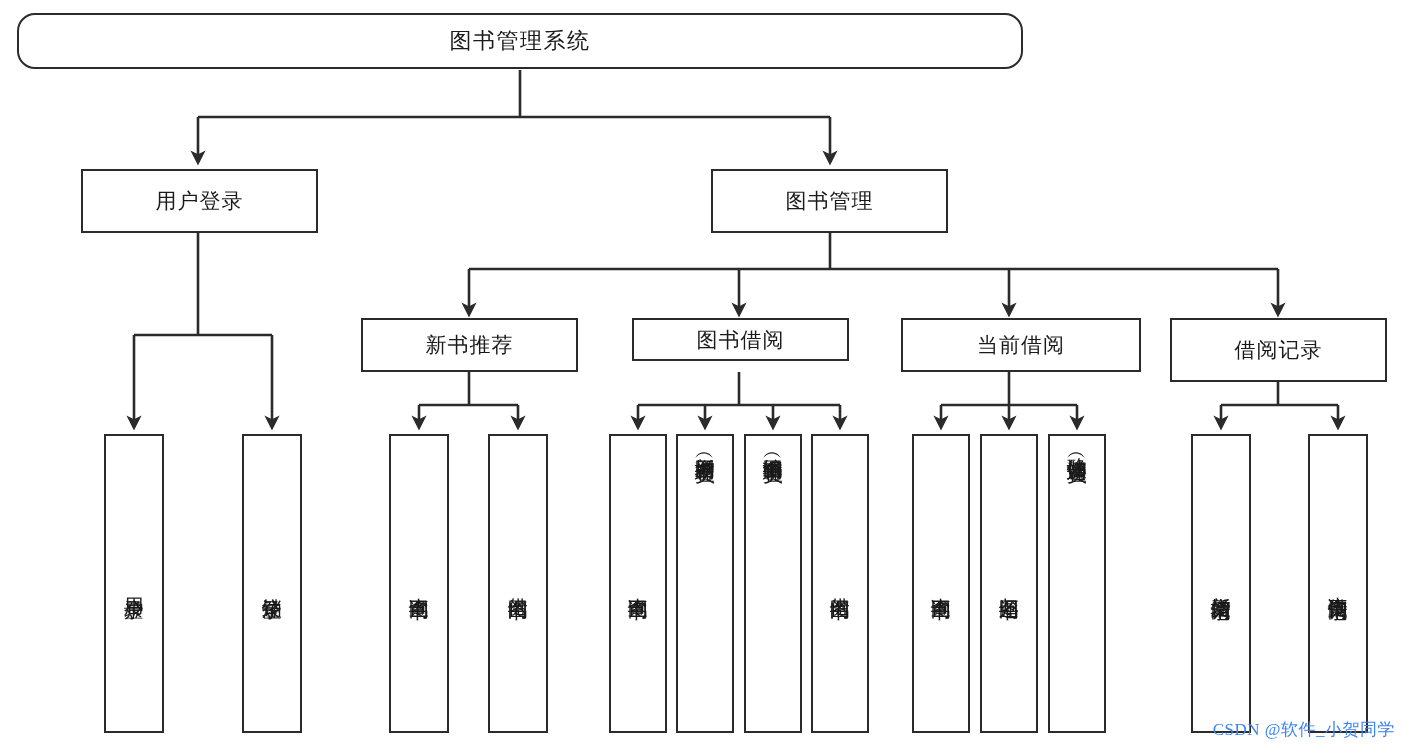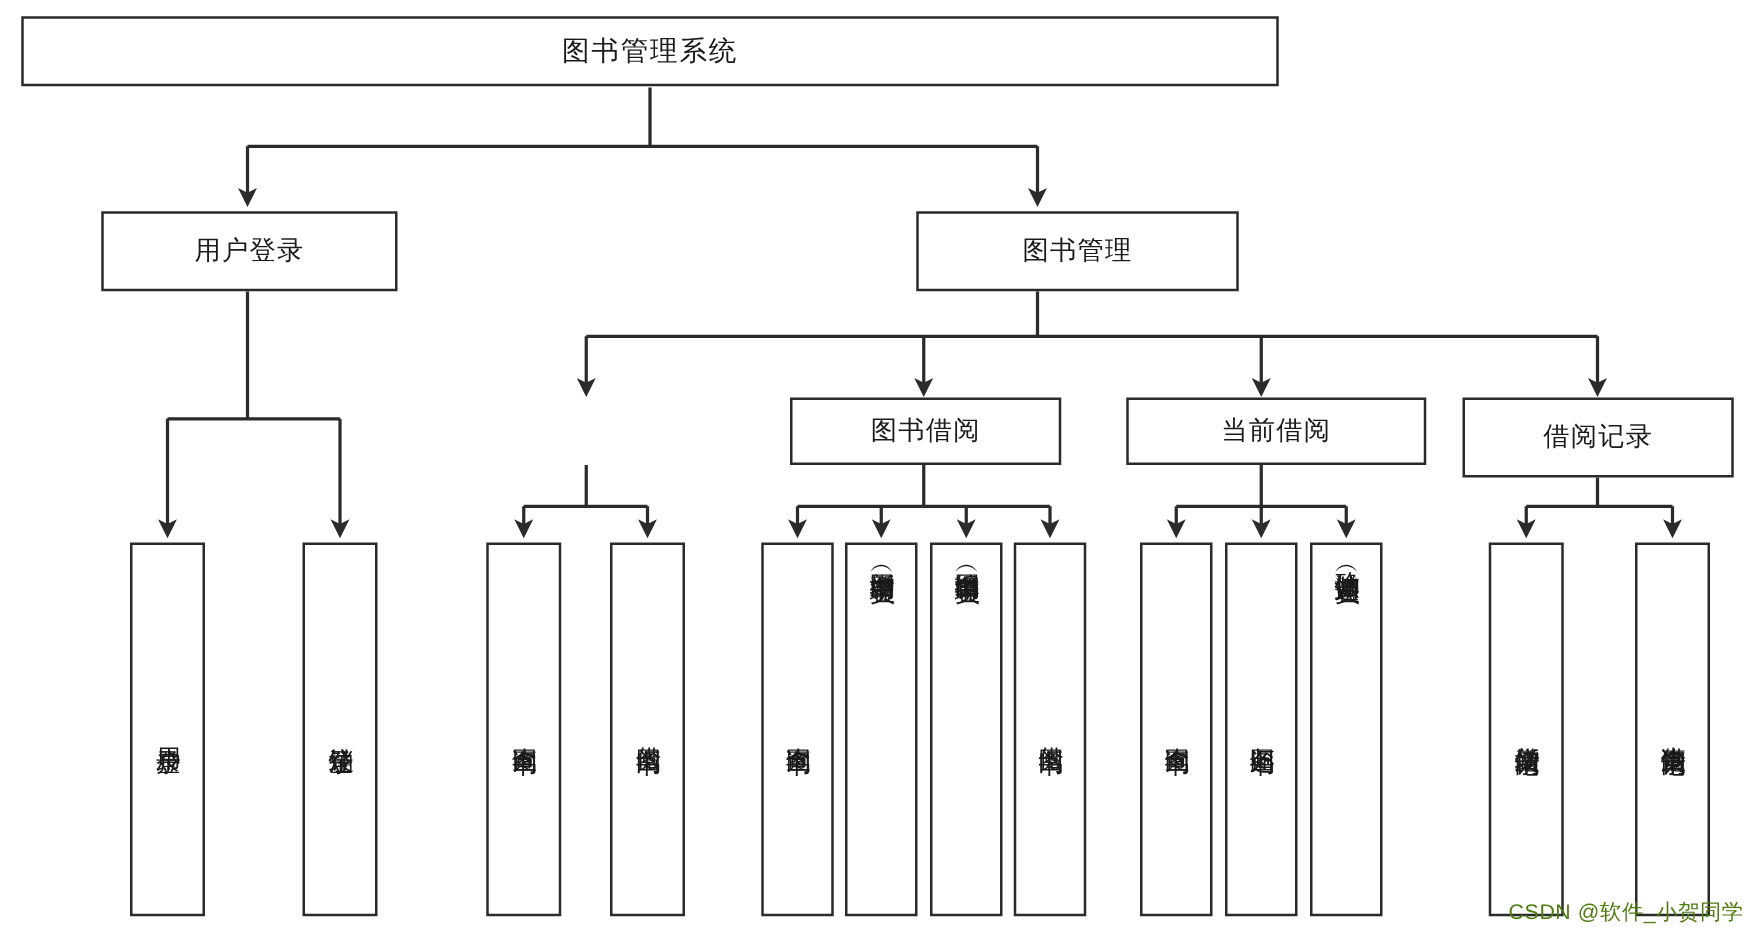--- a/index.html
+++ b/index.html
@@ -18,44 +18,45 @@
     display:flex;
     align-items:center;
     justify-content:center;
     color:#1a1a1a;
   }
   .node.h-node{
     font-size:21px;
     letter-spacing:1px;
     line-height:1.1;
   }
-  .node.root-node{font-size:22px;letter-spacing:1.5px;}
+  .node.root-node{font-size:22px;letter-spacing:1.5px;border-radius:18px;}
   .node.leaf-node{
     font-size:20px;
     letter-spacing:1px;
     writing-mode:vertical-rl;
     text-orientation:upright;
     line-height:1.22;
     padding:6px 0;
     align-items:center;
     justify-content:center;
     white-space:normal;
   }
   .node.leaf-node.top-align{justify-content:flex-start;}
 
   #edges{position:absolute;left:0;top:0;width:1405px;height:747px;pointer-events:none;}
 
   #watermark{
     position:absolute;
     right:10px;
     bottom:6px;
     font-size:17px;
-    color:#4d7c0f;
+    color:#3b82f6;
     letter-spacing:0.5px;
     white-space:nowrap;
+    font-family:Liberation Serif, serif;
   }
 </style>
 </head>
 <body>
 
 <div id="diagram-root">
 
   <svg id="edges" viewBox="0 0 1405 747" width="1405" height="747" xmlns="http://www.w3.org/2000/svg">
     <defs>
       <marker id="arrow" viewBox="0 0 12 12" refX="6" refY="6" markerWidth="7" markerHeight="7" orient="auto-start-reverse">
@@ -106,25 +107,28 @@
     </g>
   </svg>
 
   <div class="node root-node h-node" style="left:17px;top:13px;width:1006px;height:56px;">
     <span>图书管理系统</span>
   </div>
 
   <div class="node h-node" style="left:81px;top:169px;width:237px;height:64px;">
     <span>用户登录</span>
   </div>
-  <div class="node h-node" style="left:711px;top:169px;width:258px;height:64px;margin-left:22px;">
+  <div class="node h-node" style="left:711px;top:169px;width:237px;height:64px;">
     <span>图书管理</span>
   </div>
 
-  <div class="node h-node" style="left:632px;top:318px;width:217px;height:54px;">
+  <div class="node h-node" style="left:361px;top:318px;width:217px;height:54px;">
+    <span>新书推荐</span>
+  </div>
+  <div class="node h-node" style="left:632px;top:318px;width:217px;height:43px;">
     <span>图书借阅</span>
   </div>
   <div class="node h-node" style="left:901px;top:318px;width:240px;height:54px;">
     <span>当前借阅</span>
   </div>
   <div class="node h-node" style="left:1170px;top:318px;width:217px;height:64px;">
     <span>借阅记录</span>
   </div>
 
   <div class="node leaf-node" style="left:104px;top:434px;width:60px;height:299px;">

